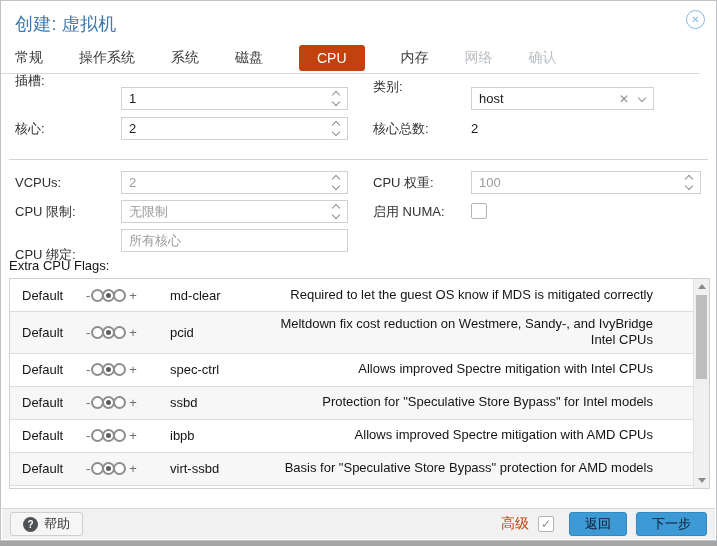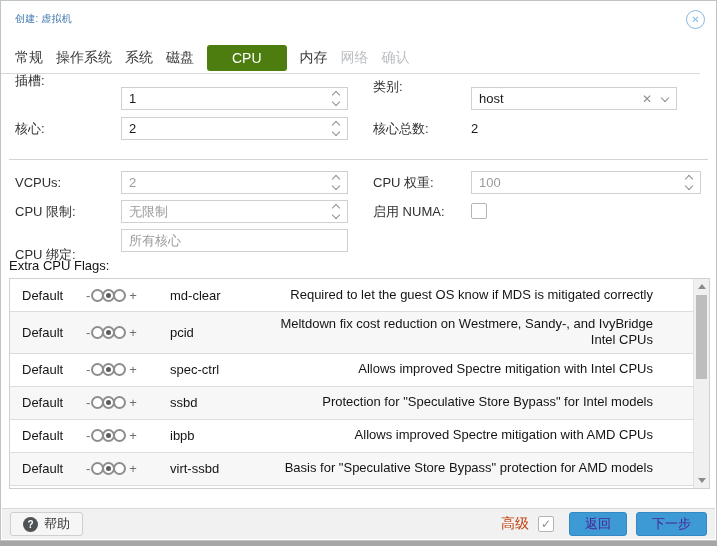--- a/index.html
+++ b/index.html
@@ -10,39 +10,39 @@
     position:relative;
     overflow:hidden;
   }
   .dialog {
     position:absolute; top:0; left:0; width:717px; height:541px;
     background:#ffffff; border:1px solid #bdc3c7;
   }
   
   .title {
     position:absolute; top:11px; left:14px;
-    font-size:10px; color:#4079ad; letter-spacing:.2px;
+    font-size:18px; color:#4079ad; letter-spacing:.2px;
   }
   .close-btn {
     position:absolute; top:9px; right:11px; width:19px; height:19px;
     border:1px solid #85b9e2; border-radius:50%;
     color:#85b9e2; font-size:10px; line-height:1;
     display:flex; align-items:center; justify-content:center;
     cursor:pointer;
   }
   
   .tabbar {
     position:absolute; top:41px; left:0; right:16px; height:32px;
     border-bottom:1px solid #d9d9d9;
     padding-left:14px;
-    display:flex; align-items:center; gap:13px;
+    display:flex; align-items:center; gap:36px;
   }
   .tab { font-size:14px; color:#3c3c3c; white-space:nowrap; cursor:pointer; }
   .tab.active {
-    background:#4d7c0f; color:#fff; padding:5px 25px; border-radius:3px;
+    background:#c2410c; color:#fff; padding:5px 18px; border-radius:3px;
   }
   .tab.disabled { color:#bcc0c4; cursor:default; }
   
   .flabel { position:absolute; font-size:13px; color:#303030; line-height:23px; }
   .field {
     position:absolute; height:23px; background:#fff;
     border:1px solid #d0d0d0;
     display:flex; align-items:center;
     font-size:13px; color:#1a1a1a; padding-left:7px;
   }
@@ -119,21 +119,21 @@
   }
   .footer-right { margin-left:auto; display:flex; align-items:center; gap:9px; }
   .adv-label { font-size:14px; color:#c2410c; }
   .adv-cb {
     width:16px; height:16px; background:#fff; border:1px solid #b5b5b5; border-radius:2px;
     display:flex; align-items:center; justify-content:center;
     font-size:12px; color:#8f8f8f; cursor:pointer; margin-right:6px;
   }
   .btn-blue {
     height:24px; padding:0 15px; background:#3d9ad5; border:1px solid #3489c2;
-    border-radius:3px; color:#4c1d95; font-size:13px; cursor:pointer;
+    border-radius:3px; color:#0f172a; font-size:13px; cursor:pointer;
     display:flex; align-items:center; justify-content:center;
   }
 </style>
 </head>
 <body>
 
 <div class="dialog">
 
   <div class="title">创建: 虚拟机</div>
   <div class="close-btn">
@@ -153,21 +153,21 @@
 
   <div class="flabel" style="left:14px; top:68px;">插槽:</div>
   <div class="field" style="left:120px; top:86px; width:227px;">
     <span class="val">1</span>
     <span class="spin-btns">
         <span class="chv up"></span>
         <span class="chv down"></span>
       </span>
   </div>
   <div class="flabel" style="left:372px; top:74px;">类别:</div>
-  <div class="field" style="left:470px; top:86px; width:206px;">
+  <div class="field" style="left:470px; top:86px; width:183px;">
     <span class="val">host</span>
     <span class="combo-icons">
       <span class="clear-x">✕</span>
       <span class="chv down"></span>
     </span>
   </div>
 
   <div class="flabel" style="left:14px; top:116px;">核心:</div>
   <div class="field" style="left:120px; top:116px; width:227px;">
     <span class="val">2</span>

